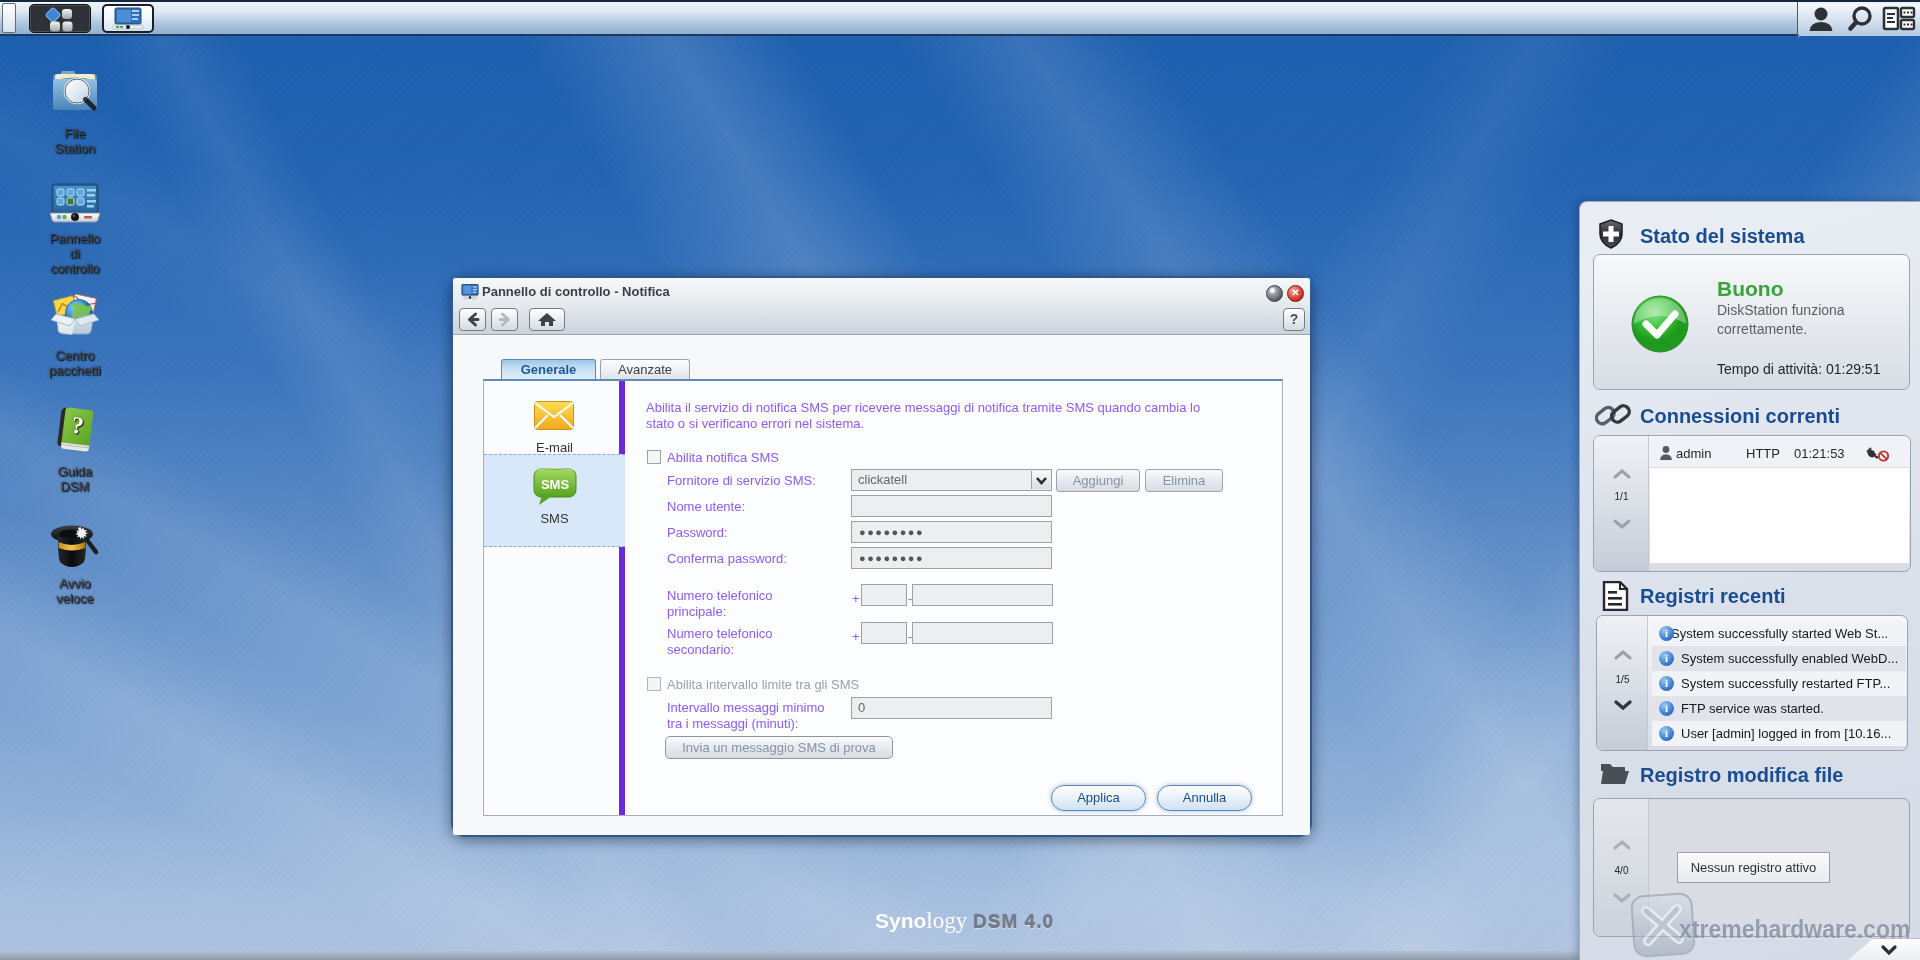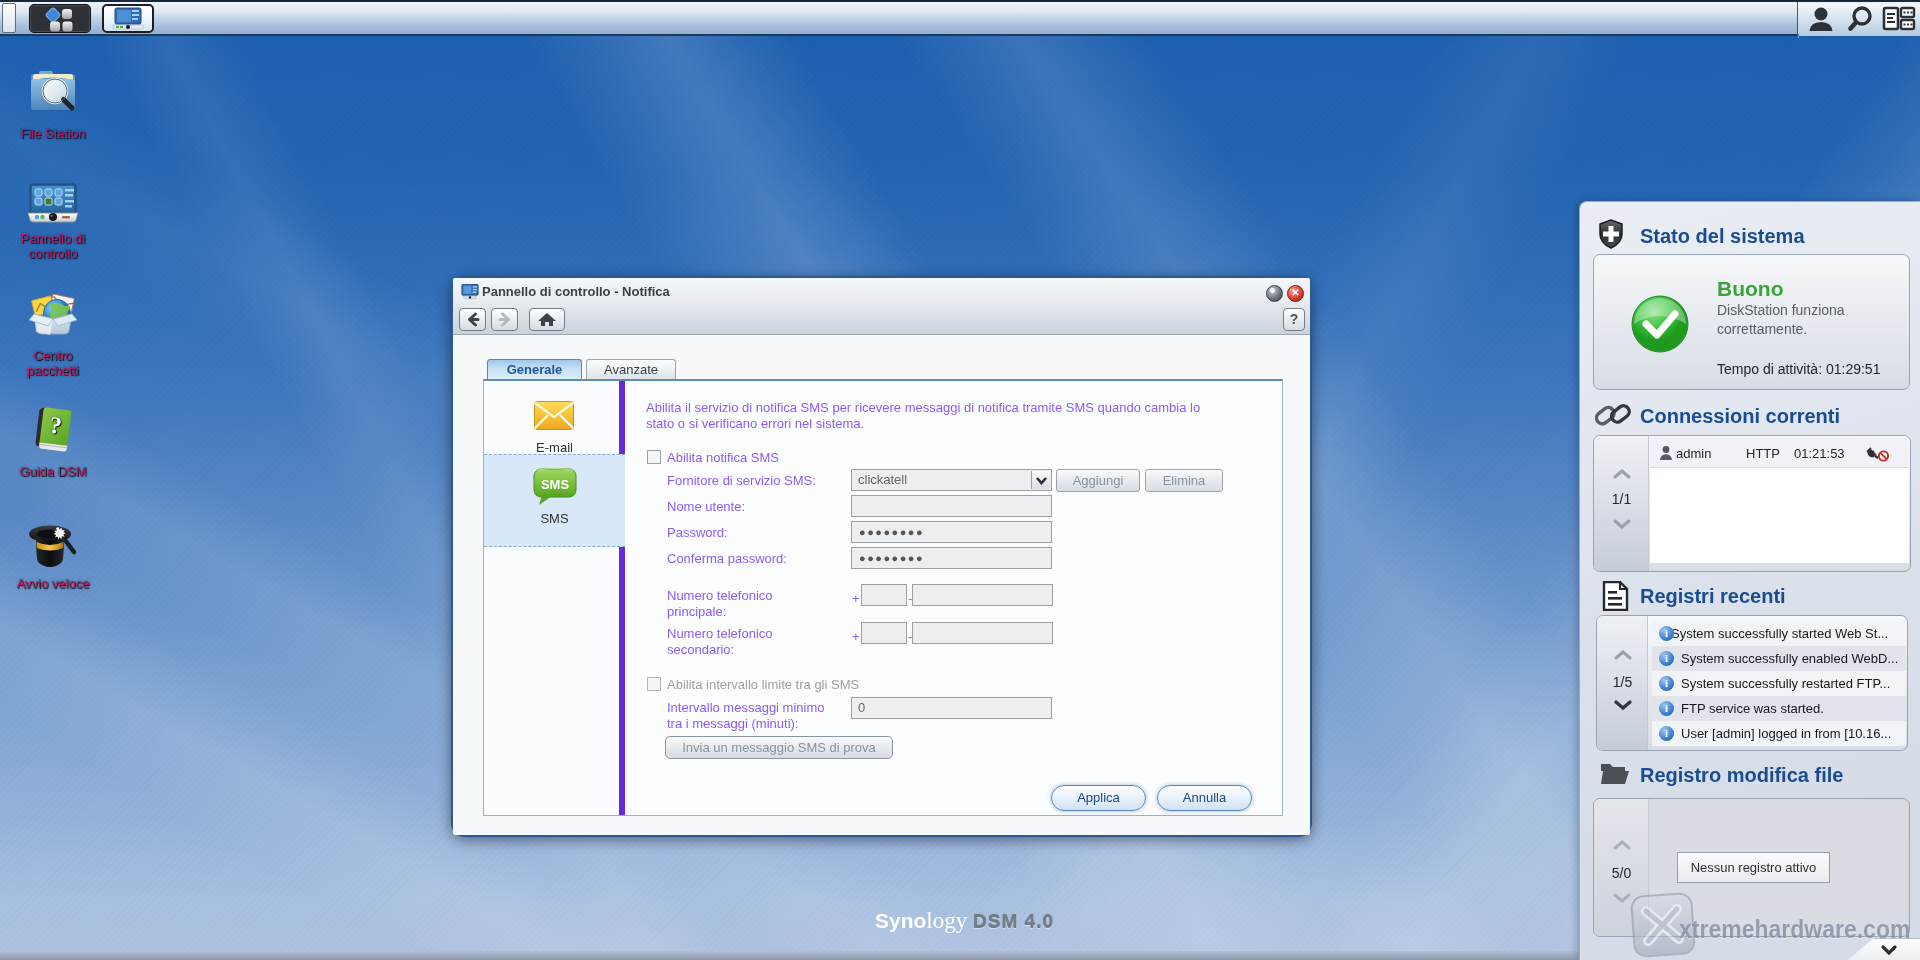--- a/index.html
+++ b/index.html
@@ -24,34 +24,34 @@
 .tb-handle{position:absolute;left:2px;top:1px;width:14px;height:30px;background:linear-gradient(180deg,#ffffff,#e8eef5 60%,#d8e2ec);border:1px solid #5f6c7c;border-radius:2px;}
 .tb-menu{position:absolute;left:29px;top:2px;width:62px;height:29px;border-radius:5px;
 background:#2e3136;border:1px solid #101317;box-shadow:inset 0 0 0 1px rgba(255,255,255,.14);}
 .tb-task{position:absolute;left:102px;top:2px;width:52px;height:29px;border-radius:5px;
 background:linear-gradient(180deg,#ffffff 0%,#f2f7fc 45%,#d5e4f4 100%);border:2px solid #1a1e24;}
 .tb-div{position:absolute;left:1797px;top:0;width:1px;height:36px;background:#465972;box-shadow:1px 0 0 rgba(255,255,255,.35);}
 .tb-right{position:absolute;right:0;top:2px;height:32px;background:linear-gradient(180deg,#f4f8fb,#c9d8e8 70%,#b4c9de);width:121px;}
 .tbi{position:absolute;top:0;}
 
 
-.dicon{position:absolute;width:106px;text-align:center;color:#be185d;font-size:13px;line-height:15px;text-shadow:1px 1px 1px rgba(0,0,0,.85),0 0 3px rgba(0,0,0,.4);}
+.dicon{position:absolute;width:106px;text-align:center;color:#404040;font-size:13px;line-height:15px;text-shadow:1px 1px 1px rgba(0,0,0,.85),0 0 3px rgba(0,0,0,.4);padding-left:44px;}
 .dicon .ic{display:block;margin:0 auto;}
 
 
 .win{position:absolute;left:451px;top:276px;width:861px;height:561px;background:#fafbfb;border:2px solid #2b5a8f;border-radius:14px;box-shadow:0 3px 14px rgba(0,0,20,.45);}
 .win-head{position:absolute;left:0;top:0;right:0;height:57px;background:linear-gradient(180deg,#f5f7f9 0%,#e9edf1 40%,#d5dbe2 80%,#cbd2da 100%);border-bottom:1px solid #9aa2ab;border-radius:2px 2px 0 0;}
 .win-title{position:absolute;left:29px;top:6px;font-size:13px;font-weight:bold;color:#3a3f45;}
 .wbtn-gray{position:absolute;left:813px;top:7px;width:17px;height:17px;border-radius:50%;background:radial-gradient(circle at 35% 30%,#cfd3d8,#7e868e 45%,#4a5159 80%);border:1px solid #3c434b;}
 .wbtn-red{position:absolute;left:834px;top:7px;width:17px;height:17px;border-radius:50%;background:radial-gradient(circle at 35% 30%,#f5a79b,#e05343 45%,#b21f12 85%);border:1px solid #8c1206;}
 .wbtn-red:after{content:"✕";position:absolute;left:0;right:0;top:1px;text-align:center;font-size:10px;font-weight:bold;color:#fff;}
 .tbtn{position:absolute;top:30px;height:23px;border-radius:4px;background:linear-gradient(180deg,#fefefe,#e9edf0 50%,#d6dce2);border:1px solid #707e8c;}
 .win-body{position:absolute;left:0;top:58px;right:0;bottom:0;background:#f7f8f9;border-radius:0 0 2px 2px;}
 
-.tab{position:absolute;top:23px;height:21px;font-size:13px;text-align:center;line-height:20px;border-radius:3px 3px 0 0;}
+.tab{position:absolute;top:23px;height:21px;font-size:13px;text-align:center;line-height:20px;border-radius:3px 3px 0 0;margin-left:14px;}
 .tab.on{left:34px;width:95px;background:linear-gradient(180deg,#9fc6e9 0%,#c8e1f5 45%,#e0effb 100%);border:1px solid #5a88b5;border-bottom:none;color:#1c5796;font-weight:bold;}
 .tab.off{left:133px;width:90px;background:linear-gradient(180deg,#fdfdfe 0%,#eef1f4 50%,#dbe1e7 100%);border:1px solid #9aa5b1;border-bottom:none;color:#3c4248;}
 .panel{position:absolute;left:30px;top:43px;width:800px;height:437px;background:#fcfdfe;border:1px solid #a6b0bc;border-top:2px solid #5d8cb8;}
 .sidebar{position:absolute;left:0;top:0;width:141px;height:100%;background:#fbfcfd;border-right:6px solid #6d28d9;}
 .sitem{position:absolute;left:0;width:141px;text-align:center;font-size:13px;color:#333;}
 .sitem .lbl{position:absolute;left:0;right:0;}
 .sel{background:#d8e8f8;border-top:1px dashed #86add4;border-bottom:1px dashed #86add4;}
 .content{position:absolute;left:142px;top:0;right:0;bottom:0;background:#fcfdfe;}
 .flabel{position:absolute;font-size:13px;color:#8b5cf6;}
 .gray{color:#9aa1a8}
@@ -59,21 +59,21 @@
 .fbtn{position:absolute;height:23px;background:linear-gradient(180deg,#fafbfc,#e7eaee 50%,#d8dde2);border:1px solid #9aa4ae;border-radius:3px;font-size:13px;color:#8593a3;text-align:center;}
 .pill{position:absolute;width:95px;height:26px;border-radius:13px;background:linear-gradient(180deg,#fefefe 0%,#e8f1f9 50%,#cfe2f2 100%);border:1px solid #5d87b8;box-shadow:0 0 4px rgba(80,130,190,.55);font-size:13px;color:#1d4a80;text-align:center;line-height:24px;}
 
 
 .widgets{position:absolute;left:1579px;top:201px;width:341px;height:759px;
 background:linear-gradient(165deg,#eaeef4 0%,#e2e7ef 30%,#dae0ea 55%,#d5dbe6 100%);
 border-left:1px solid #9fabbc;border-top:1px solid #9fabbc;border-radius:8px 0 0 0;box-shadow:-2px 0 8px rgba(0,0,30,.25);}
 .whead{position:absolute;left:60px;font-size:20px;font-weight:bold;color:#1a4c92;}
 .wcard{position:absolute;border:1px solid #99a3b1;border-radius:7px;background:linear-gradient(180deg,#f6f8fa 0%,#e8ebf0 45%,#d8dde5 100%);}
 .navstrip{position:absolute;left:0;top:0;bottom:0;width:55px;background:linear-gradient(180deg,#eff1f5,#d2d7e0 70%,#c6ccd7);border-right:1px solid #c3c9d3;border-radius:6px 0 0 6px;}
-.nav-num{position:absolute;left:0;width:55px;text-align:center;font-size:14px;color:#23282e;}
+.nav-num{position:absolute;left:0;width:55px;text-align:center;font-size:10px;color:#23282e;}
 .logrow{position:absolute;left:55px;right:1px;height:25px;font-size:13px;color:#16181b;line-height:25px;white-space:nowrap;overflow:hidden;}
 .loginfo{position:absolute;left:7px;top:5px;width:15px;height:15px;border-radius:50%;background:radial-gradient(circle at 35% 28%,#9cc6f0,#4a8ad8 50%,#1d5cb0 90%);color:#fff;font-size:11px;font-weight:bold;text-align:center;line-height:15px;font-family:"Liberation Serif",serif;}
 .wm{position:absolute;color:#848ea4;font-weight:bold;opacity:.8;text-shadow:0 1px 1px rgba(255,255,255,.55);}
 
 
 .corner{position:absolute;left:1848px;top:938px;width:72px;height:22px;background:linear-gradient(180deg,#fdfdfe,#eceef1);clip-path:polygon(26px 0,100% 0,100% 100%,0 100%);border-top:1px solid #b9bfc8;}
 
 
 .syno{position:absolute;left:875px;top:908px;font-size:21px;color:#fff;white-space:nowrap;}
 </style></head>
@@ -460,21 +460,21 @@
   <svg width="32" height="26" style="position:absolute;left:19px;top:559px" viewBox="0 0 32 26">
     <path d="M2 3 h9 l3 3 h12 v4 h-24 z" fill="#4a4e55"></path>
     <path d="M4 10 h26 l-4 13 h-24 z" fill="#4a4e55"></path>
   </svg>
   <div class="whead" style="top:562px">Registro modifica file</div>
   <div class="wcard" style="left:13px;top:596px;width:317px;height:139px;background:#d6d9e0">
     <div class="navstrip" style="background:linear-gradient(180deg,#e4e7ec,#cdd2db)"></div>
     <svg width="20" height="12" style="position:absolute;left:18px;top:40px">
         <path d="M3 9 L10 3 L17 9" stroke="#aab0ba" stroke-width="3" fill="none" stroke-linecap="round"></path>
       </svg>
-    <div class="nav-num" style="top:66px">5/0</div>
+    <div class="nav-num" style="top:66px">4/0</div>
     <svg width="20" height="12" style="position:absolute;left:18px;top:93px">
         <path d="M3 3 L10 9 L17 3" stroke="#aab0ba" stroke-width="3" fill="none" stroke-linecap="round"></path>
       </svg>
     <div style="position:absolute;left:56px;top:1px;right:1px;bottom:1px;background:#d9dce2;border-radius:0 6px 6px 0"></div>
     <div style="position:absolute;left:83px;top:53px;width:153px;height:31px;background:linear-gradient(180deg,#fbfbfc,#e8eaee);border:1px solid #989fa8;font-size:13px;color:#2c3036;text-align:center;line-height:29px">Nessun registro attivo</div>
   </div>
   <svg width="75" height="70" style="position:absolute;left:45px;top:688px;opacity:.55" viewBox="0 0 75 70">
     <rect x="8" y="5" width="60" height="60" rx="12" fill="url(#xlogo)" stroke="#8a92a2" stroke-width="2" transform="rotate(-4 38 35)"></rect>
     <path d="M22 20 L53 50 M53 20 L22 50" stroke="#f4f6f8" stroke-width="10" stroke-linecap="round" transform="rotate(-4 38 35)"></path>
     <path d="M22 20 L53 50 M53 20 L22 50" stroke="#aab2c0" stroke-width="5" stroke-linecap="round" transform="rotate(-4 38 35)"></path>

